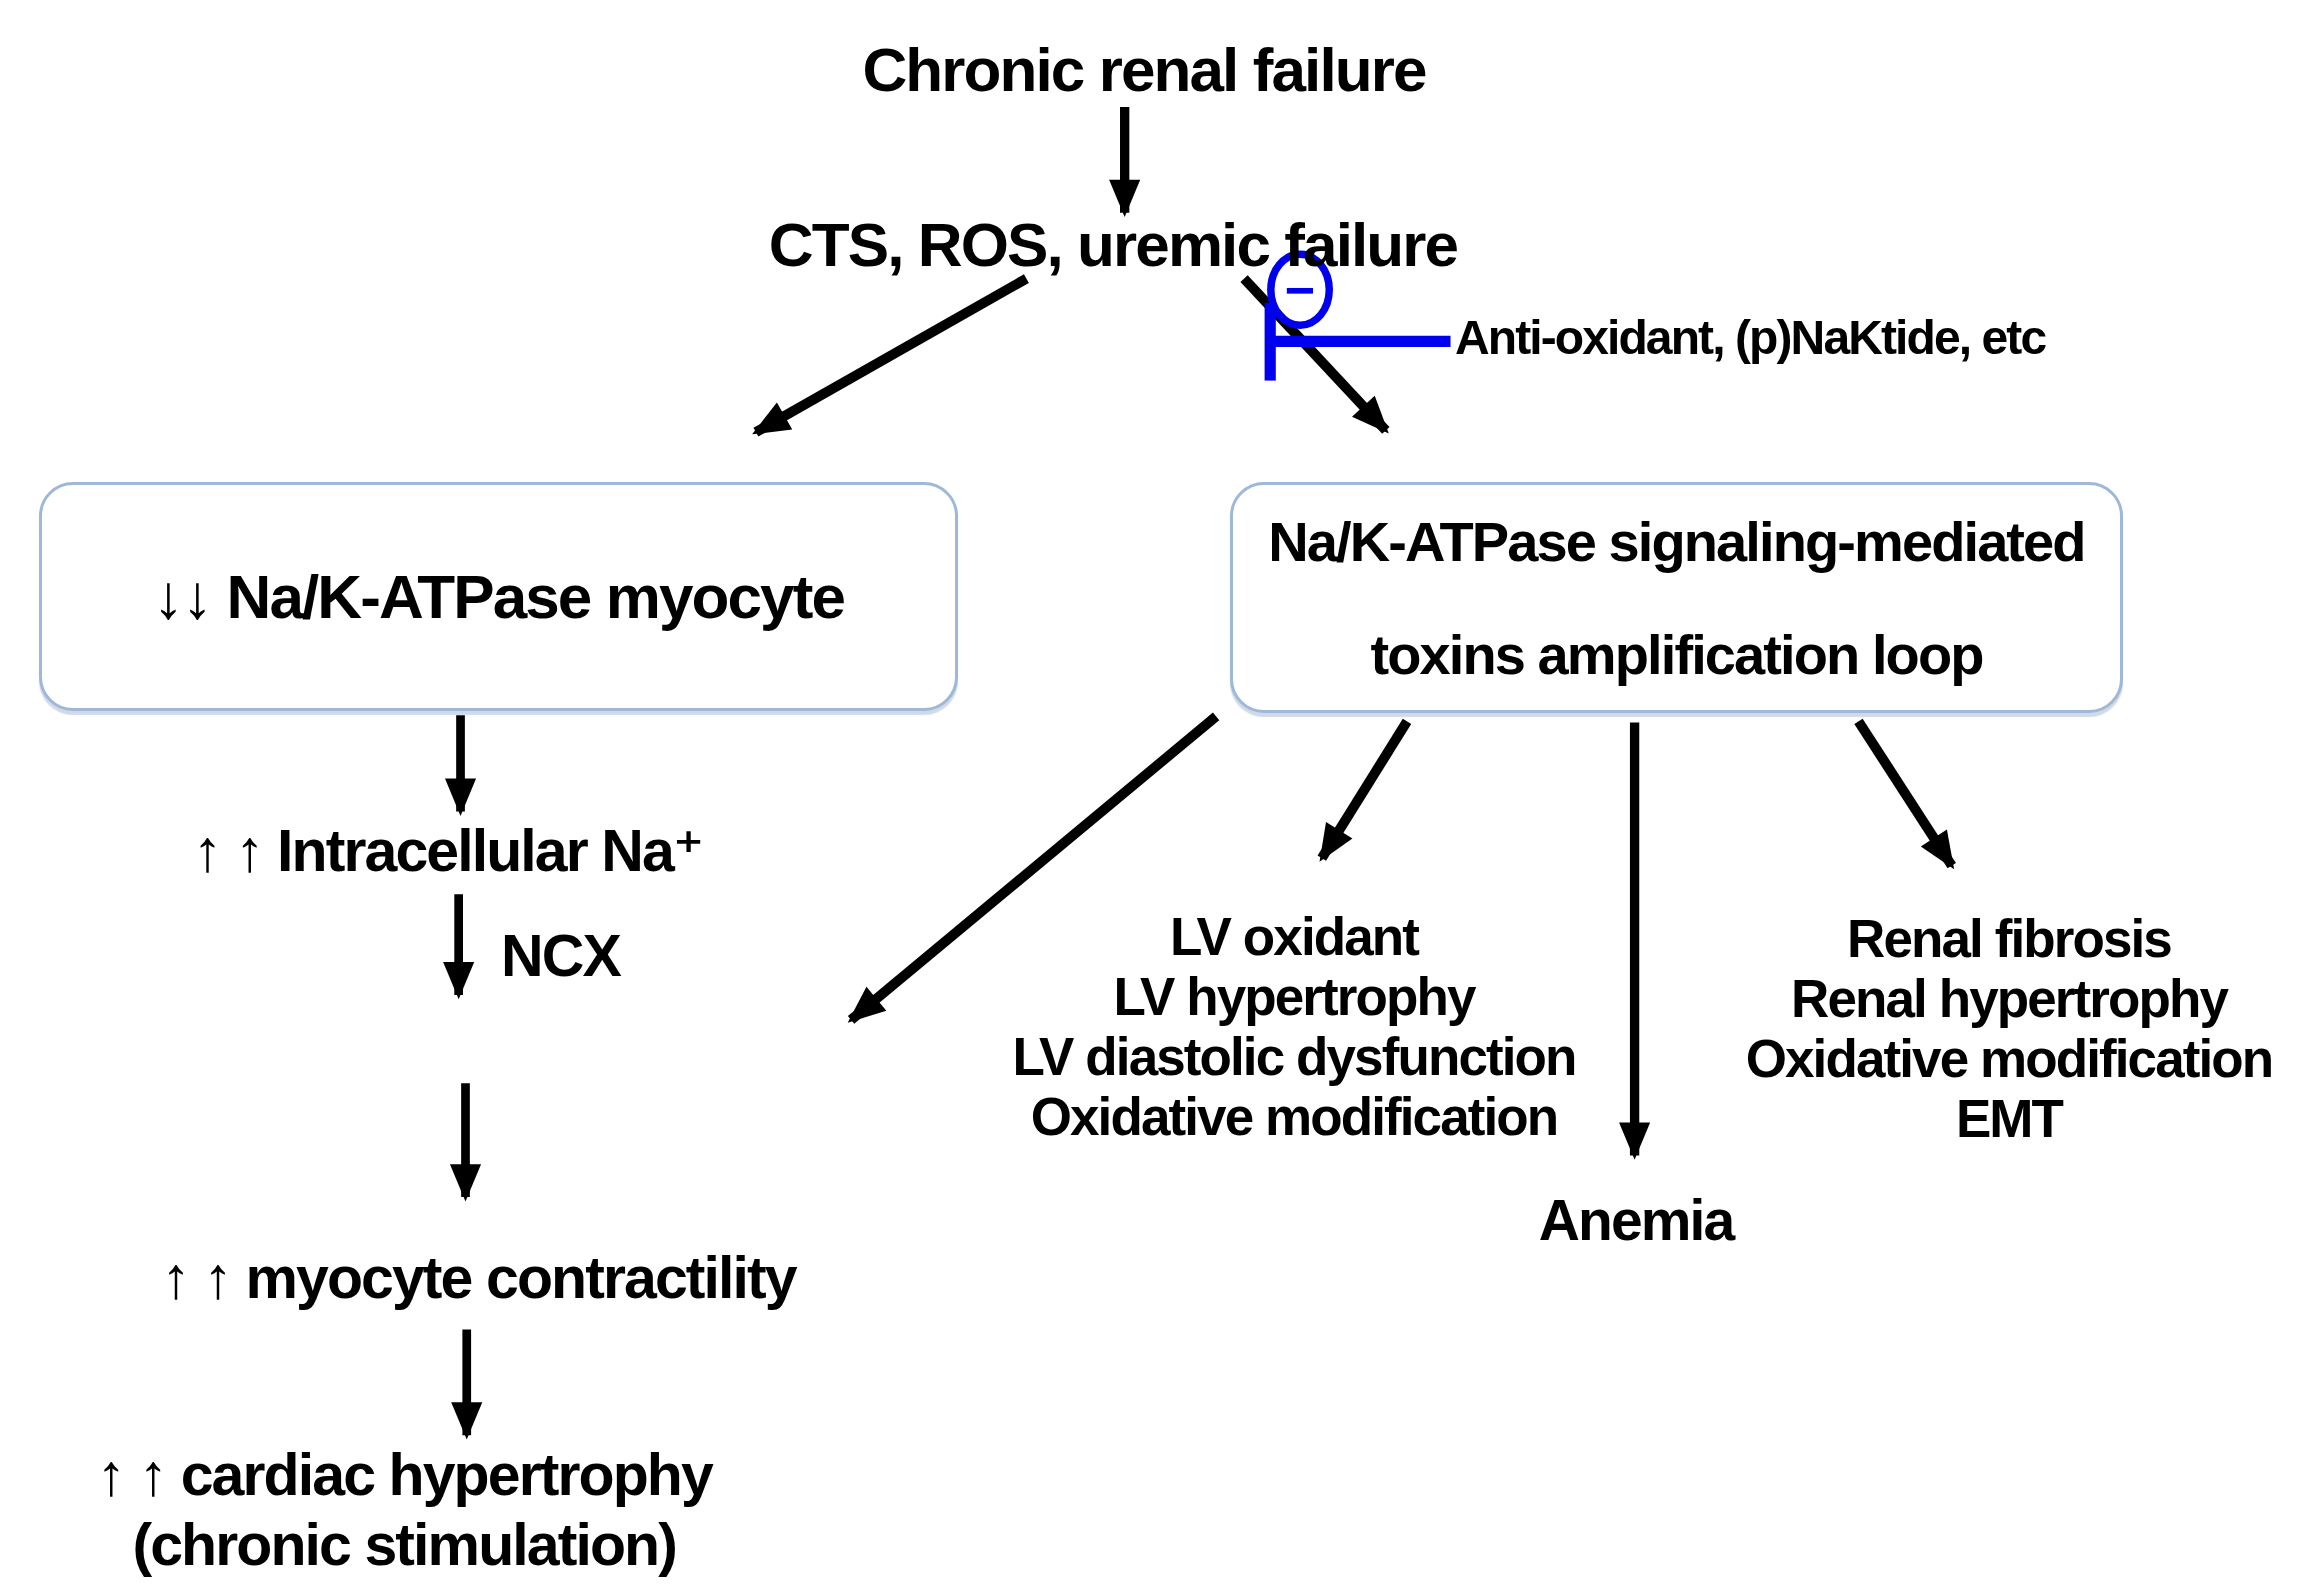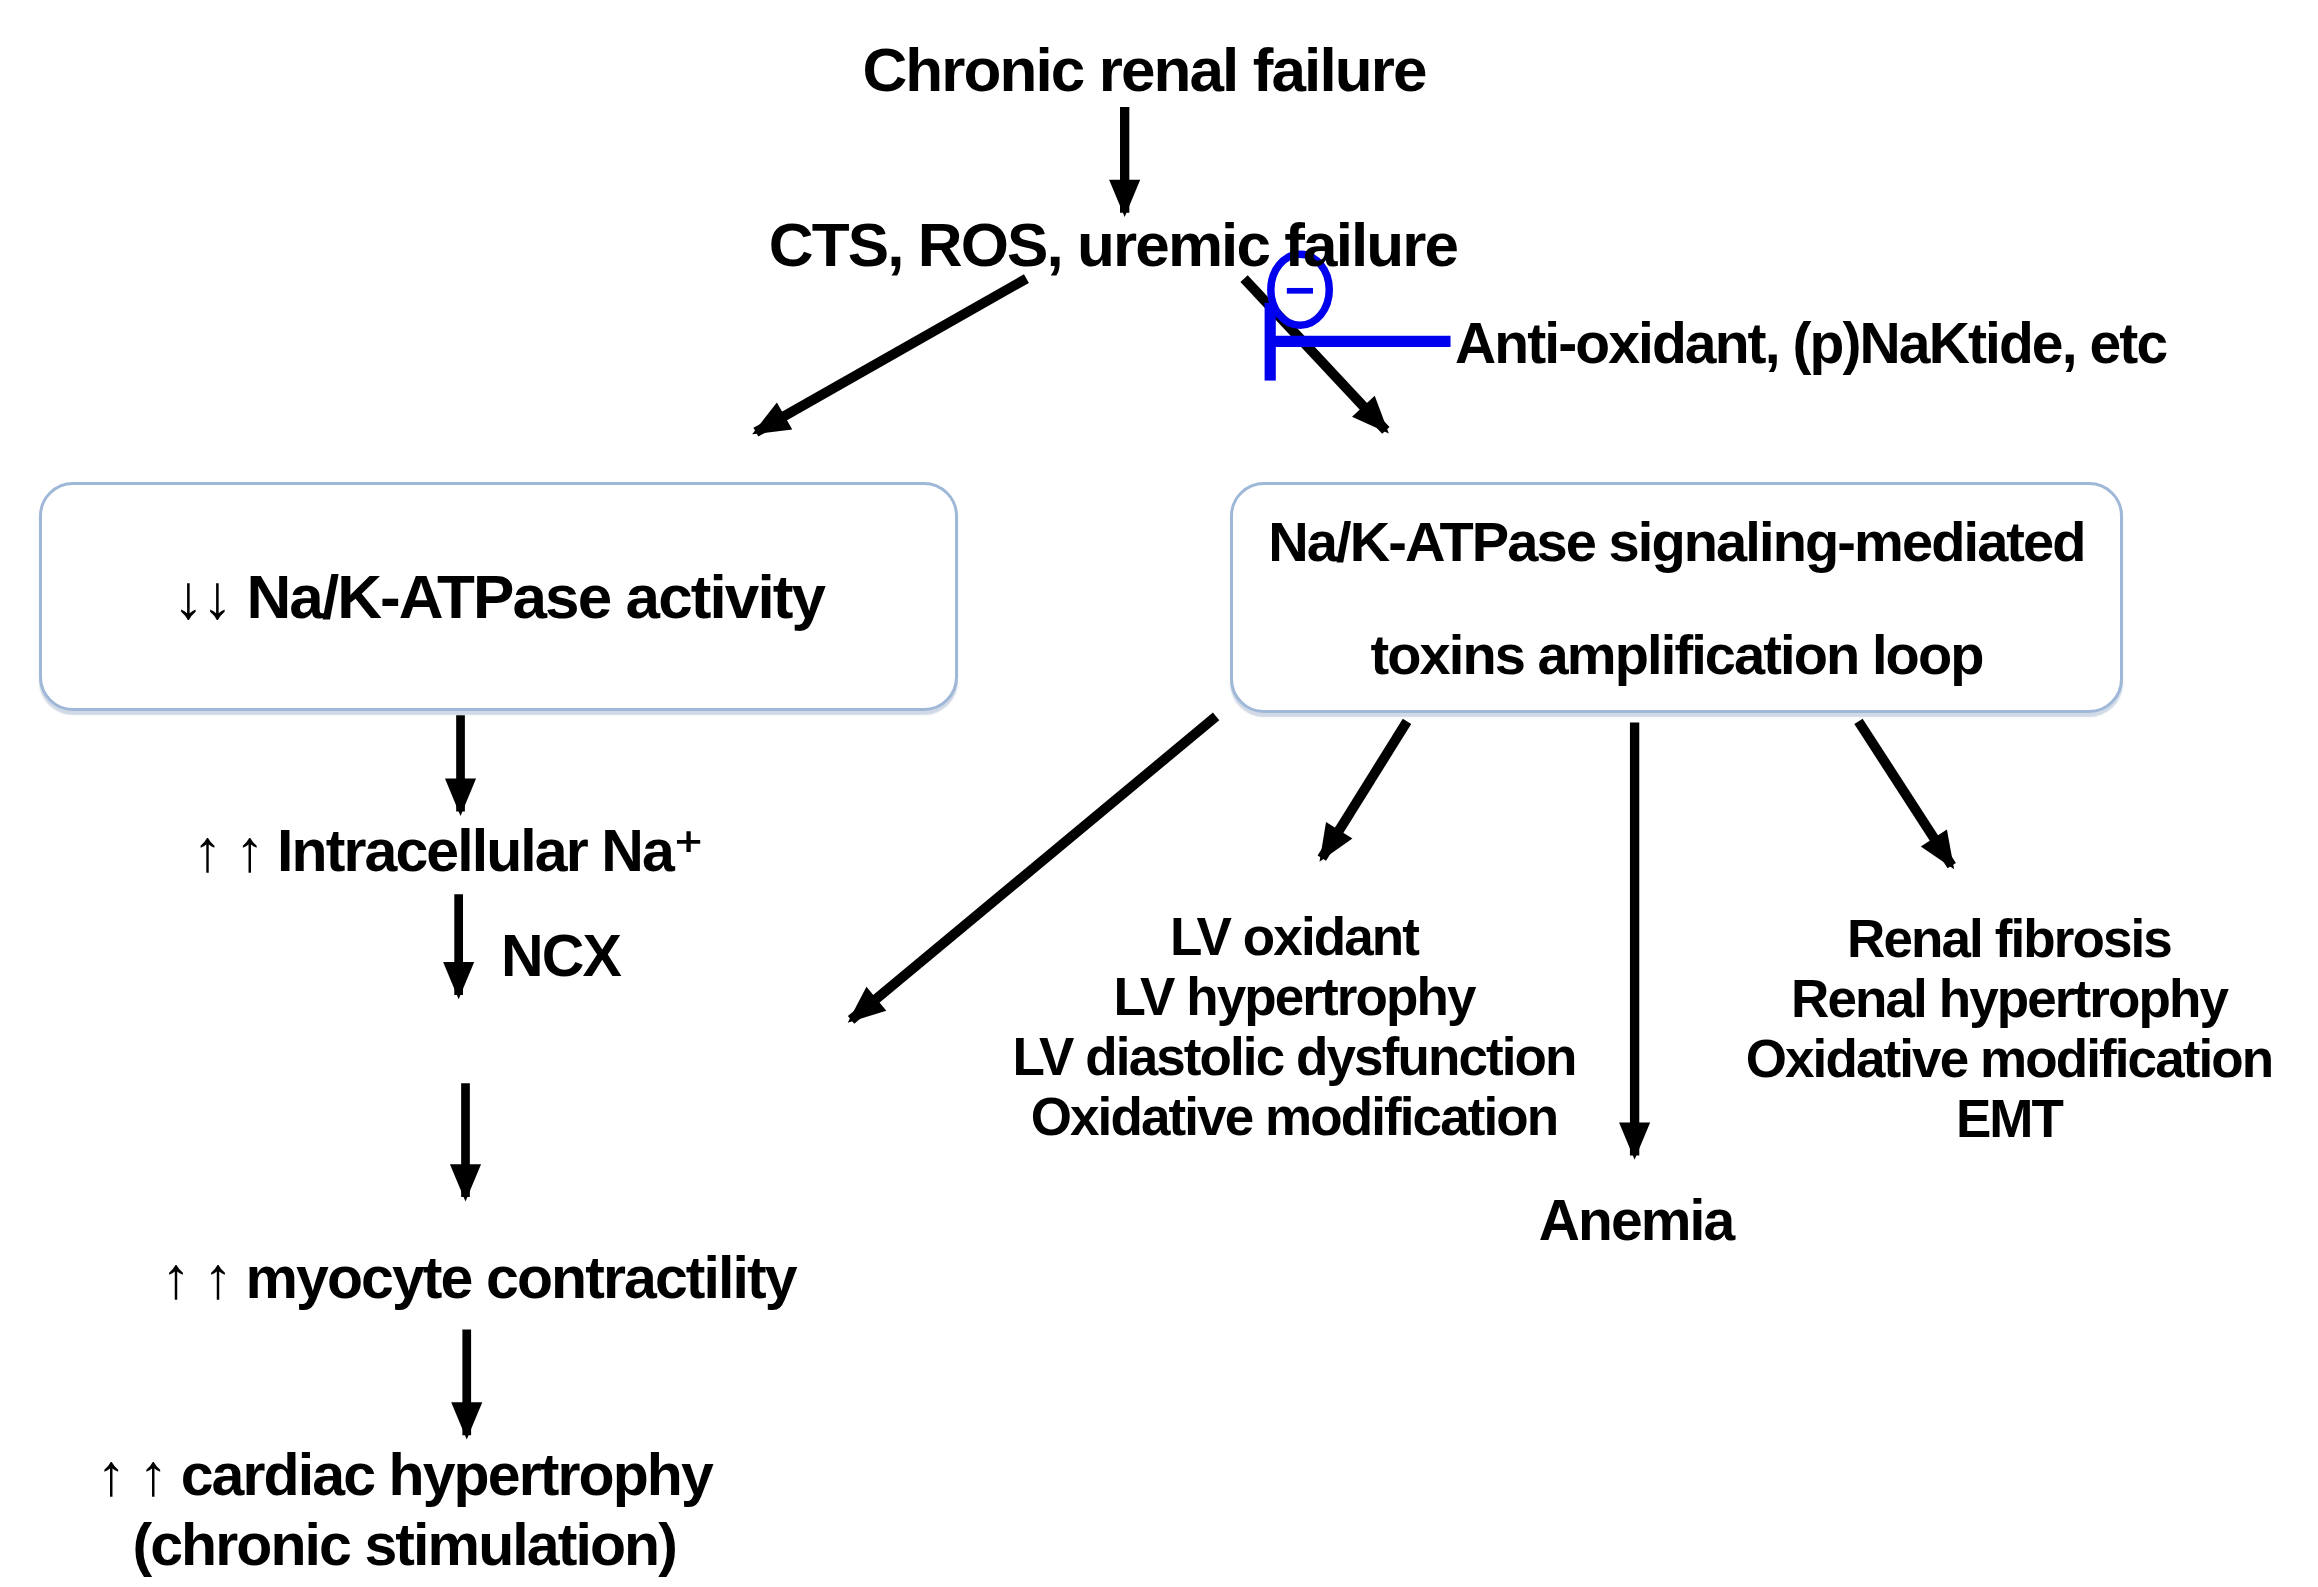--- a/index.html
+++ b/index.html
@@ -12,21 +12,21 @@
   .label{position:absolute;text-align:center;letter-spacing:-1.9px;white-space:nowrap;}
   .box{
     position:absolute;box-sizing:border-box;
     border:3.7px solid #9fb8d8;border-radius:34px;background:#ffffff;
     display:flex;flex-direction:column;align-items:center;justify-content:center;
     text-align:center;letter-spacing:-1.9px;white-space:nowrap;
     box-shadow:0 3.1px 1.2px rgba(120,145,180,.35);
   }
   #title{left:771px;top:13.7px;width:746px;font-size:62px;margin-top:20px;}
   #mediators{left:740px;top:209px;width:746px;font-size:62px;}
-  #inhibitor-label{left:1455px;top:310px;width:858px;font-size:57px;text-align:left;}
+  #inhibitor-label{left:1455px;top:310px;width:858px;font-size:48px;text-align:left;}
   #left-box{left:39px;top:482px;width:919px;height:229px;font-size:62px;}
   #right-box{left:1230px;top:482px;width:893px;height:231px;font-size:56px;line-height:73px;gap:40px;}
   #na{left:59px;top:816px;width:777px;font-size:59px;}
   #ncx{left:501px;top:922px;width:249px;font-size:59px;text-align:left;}
   #ca{left:44px;top:1000px;width:796px;font-size:59px;}
   #myocyte{left:34px;top:1244px;width:889px;font-size:59px;}
   #cardiac{left:6.2px;top:1440px;width:796px;font-size:59px;line-height:70px;}
   #lv-list{left:952px;top:907px;width:684px;font-size:53px;line-height:60px;}
   #anemia{left:1462px;top:1187px;width:348px;font-size:57px;}
   #renal-list{left:1667px;top:909px;width:684px;font-size:53px;line-height:60px;}
@@ -66,21 +66,21 @@
     </g>
   </svg>
 
   <div id="title" class="label">Chronic renal failure</div>
 
   <div id="mediators" class="label">CTS, ROS, uremic failure</div>
 
   <div id="inhibitor-label" class="label">Anti-oxidant, (p)NaKtide, etc</div>
 
   <div id="left-box" class="box">
-    <span>↓↓ Na/K-ATPase activity</span>
+    <span>↓↓ Na/K-ATPase myocyte</span>
   </div>
 
   <div id="right-box" class="box">
     <div>Na/K-ATPase signaling-mediated</div>
     <div>toxins amplification loop</div>
   </div>
 
   <div id="na" class="label">↑ ↑ Intracellular Na⁺</div>
 
   <div id="ncx" class="label">NCX</div>

